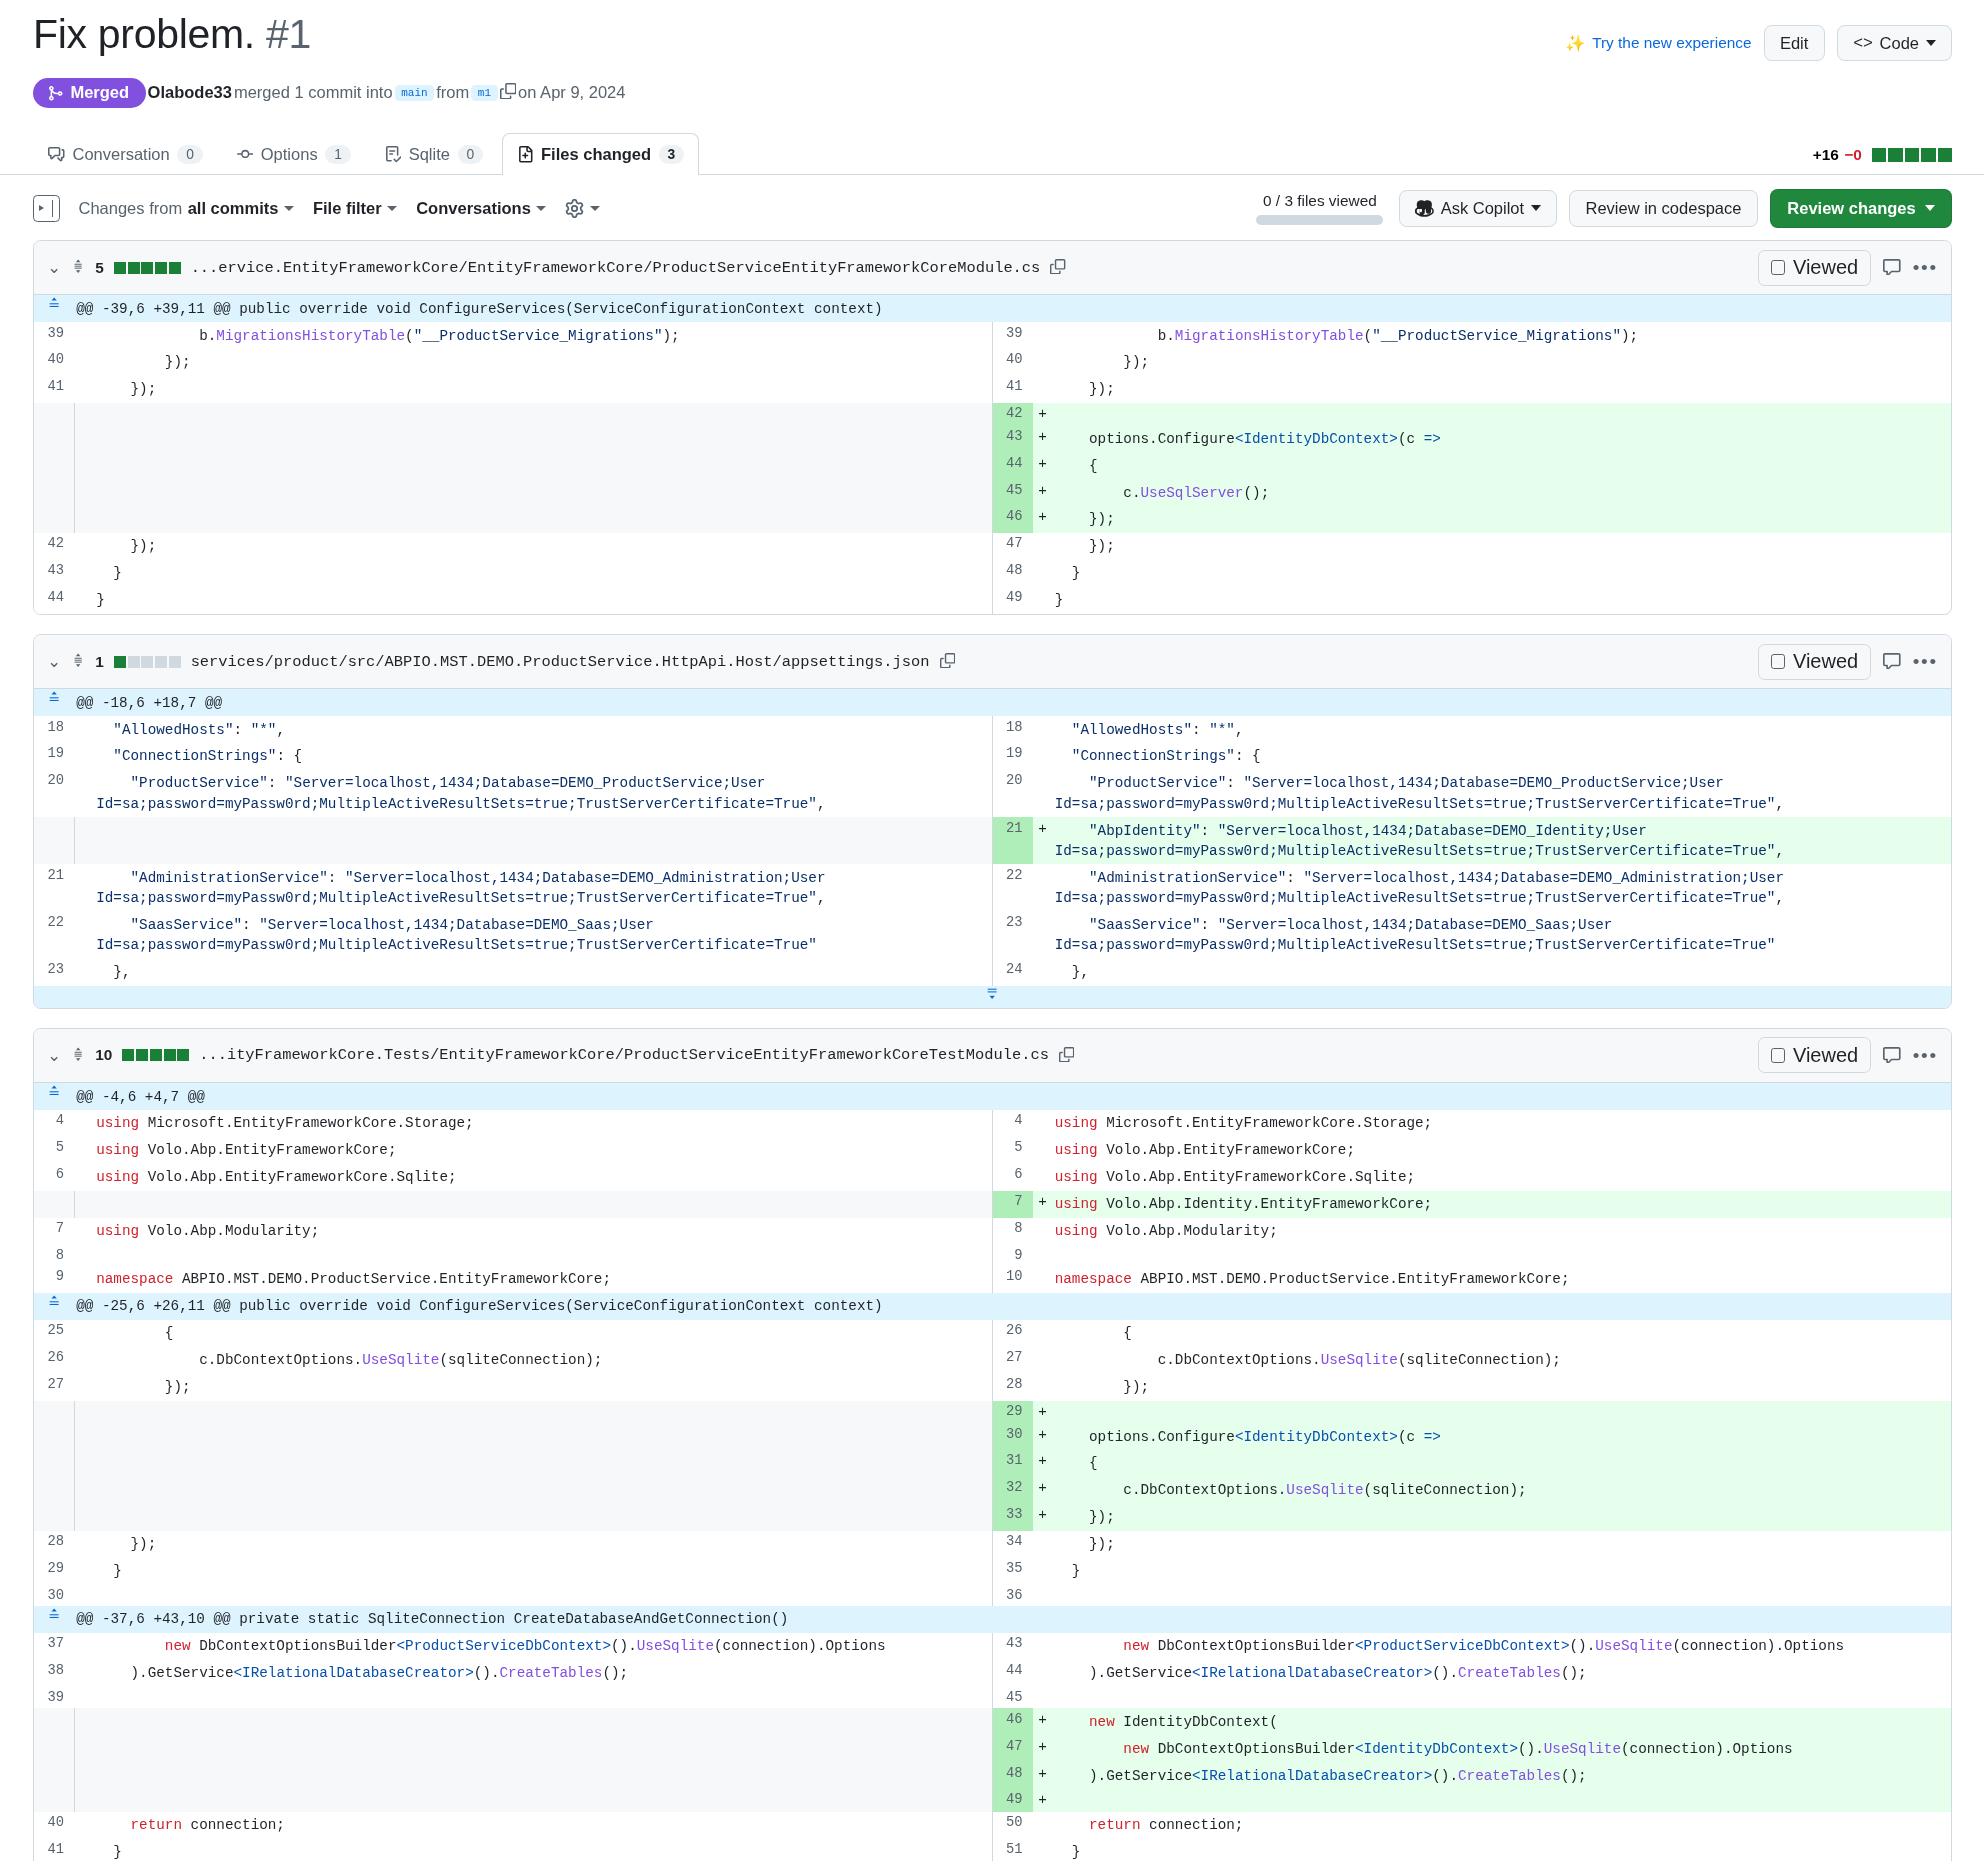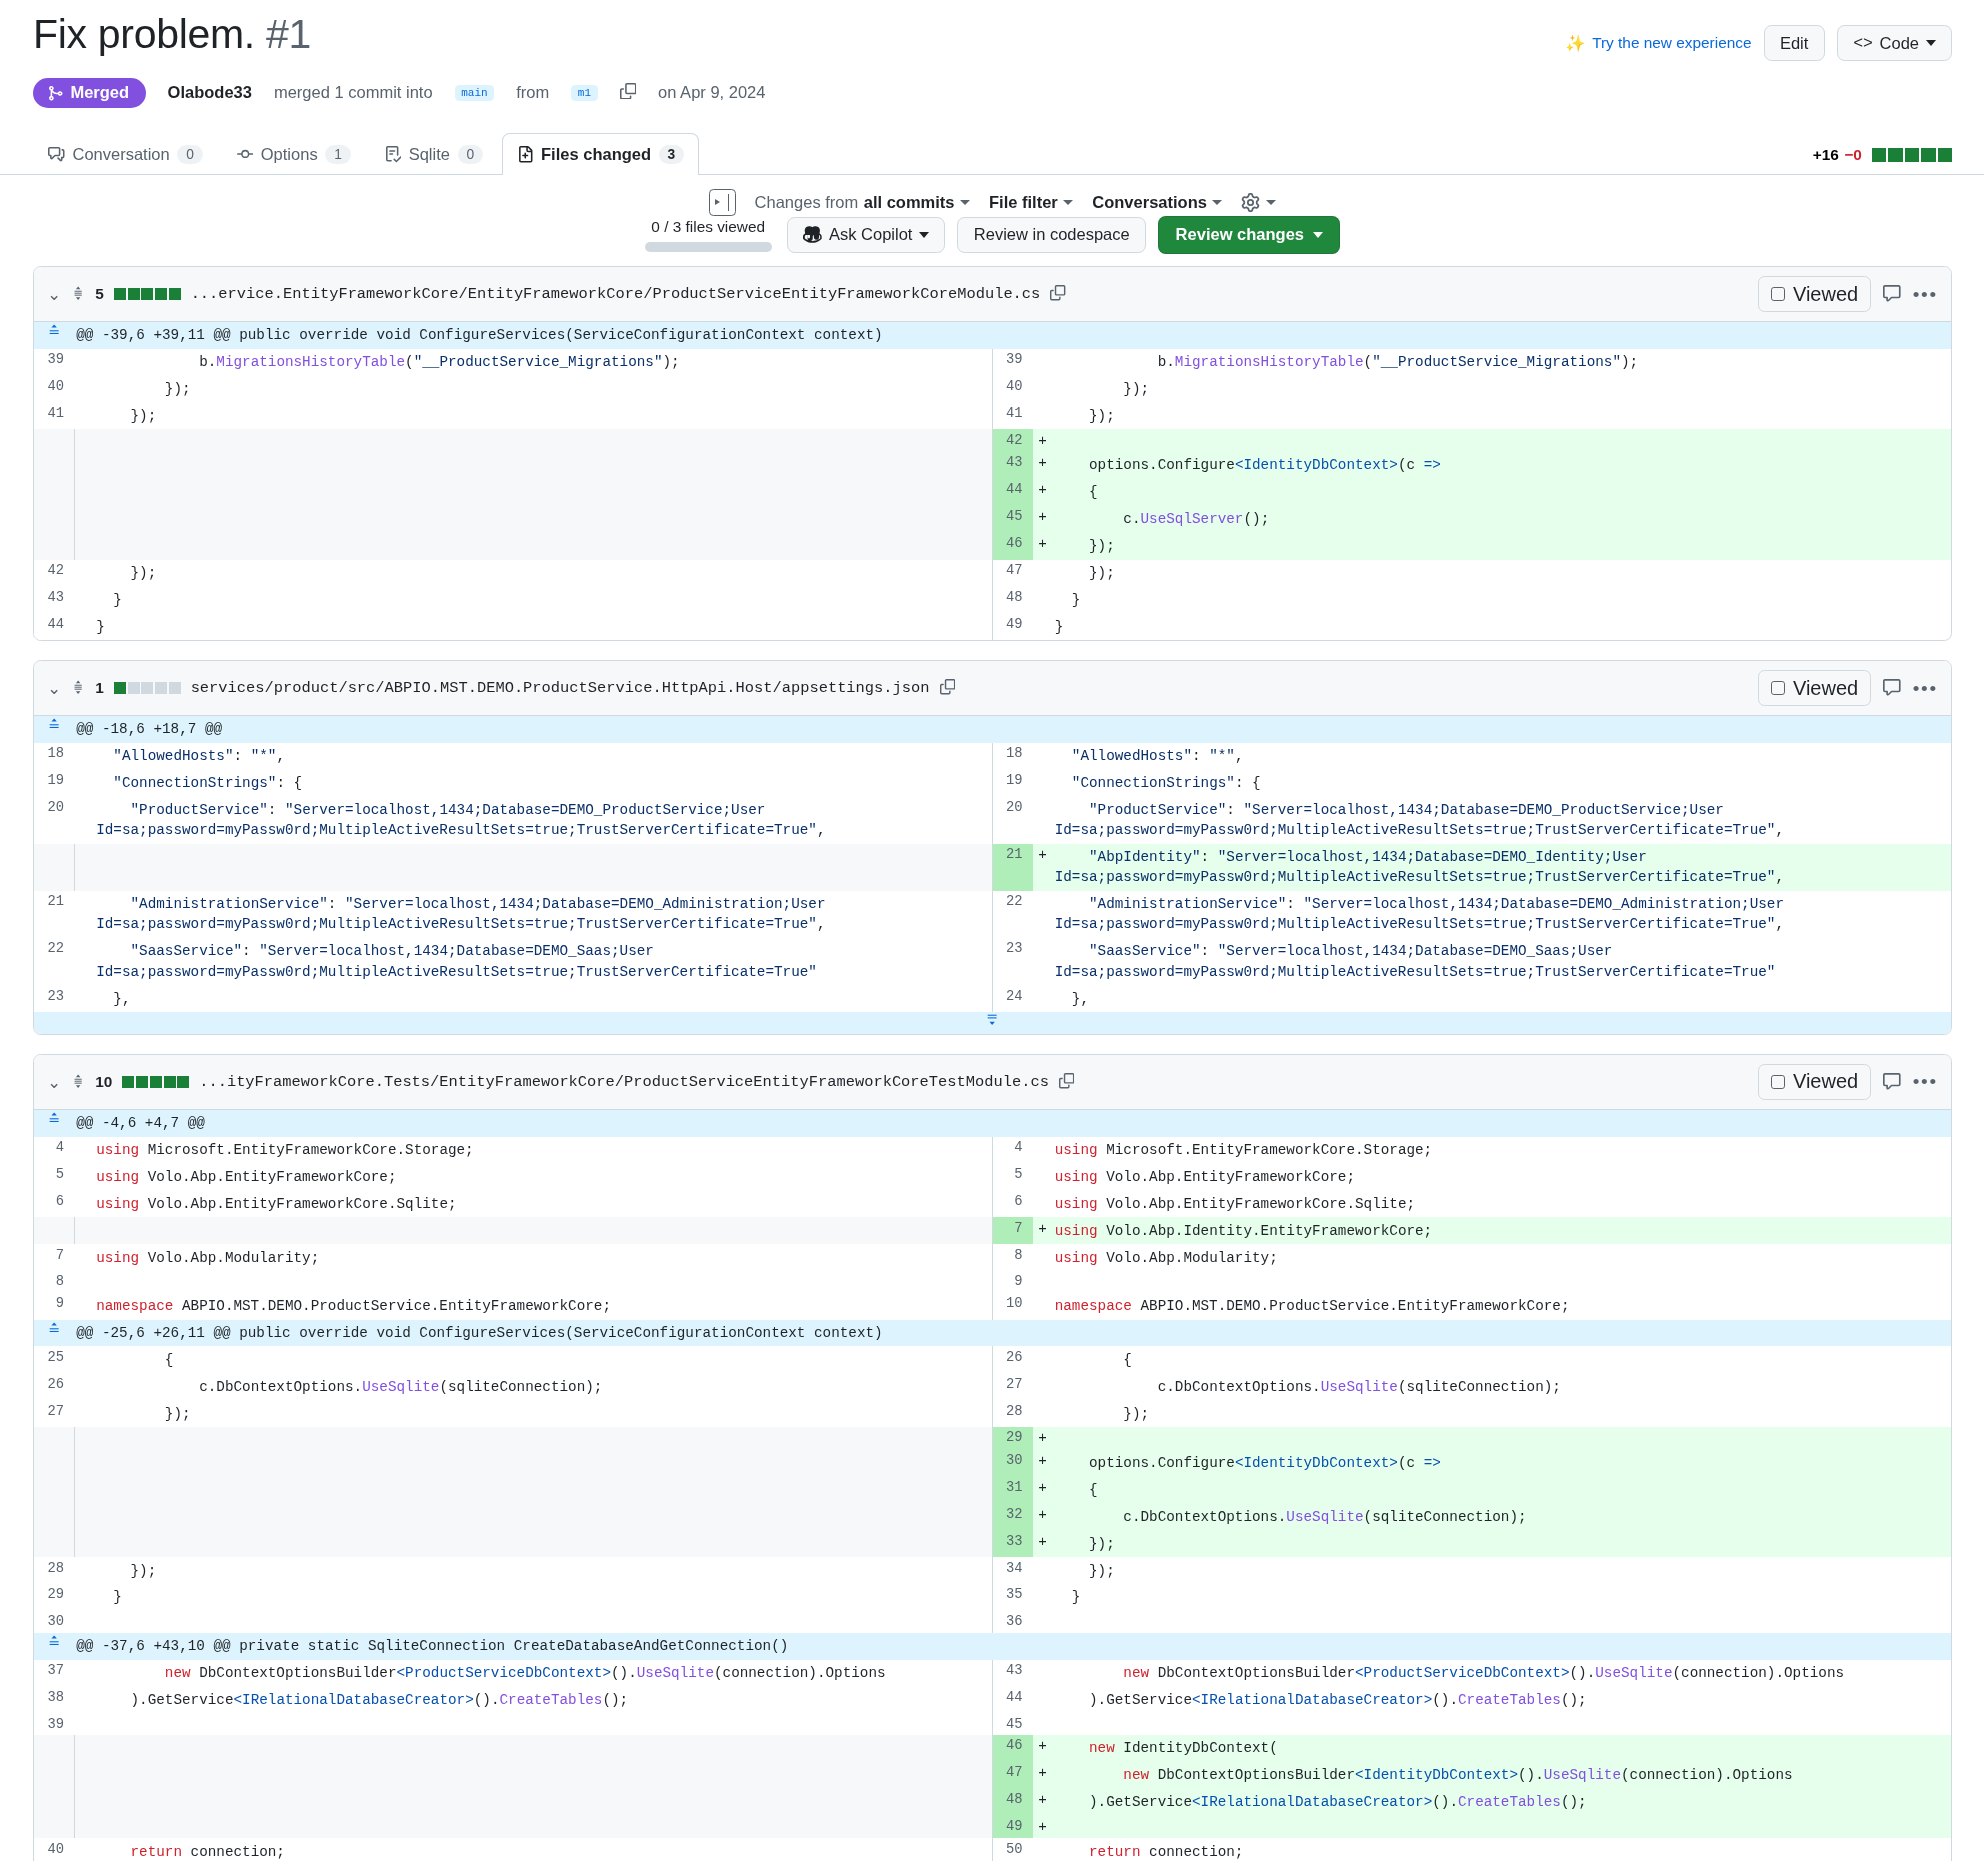--- a/index.html
+++ b/index.html
@@ -27,21 +27,21 @@
   .btn {
     display:inline-flex; align-items:center; gap:6.6px;
     border:0.6px solid #d1d9e0; border-radius:7.7px; background:#f6f8fa;
     color:#1f2328; font-size:16.5px; padding:7.7px 15.4px; white-space:nowrap;
     font-family:"Liberation Sans", sans-serif;
   }
   .btn.code-btn { background:#f6f8fa; }
   .caret { width:0;height:0;border-left:5.5px solid transparent;border-right:5.5px solid transparent;border-top:6px solid #1f2328; display:inline-block; }
 
   
-  .merge-line { display:flex; align-items:center; gap:22px; margin-top:16.5px; font-size:16.5px; color:#59636e; }
+  .merge-line { display:flex; align-items:center; gap:2px; margin-top:16.5px; font-size:16.5px; color:#59636e; }
   .merged-badge {
     display:inline-flex; align-items:center; gap:6.6px;
     background:#8250df; color:#fff; border-radius:551px;
     padding:5.5px 16.5px 5.5px 14.3px; font-size:16.5px; font-weight:600;
   }
   .author { color:#1f2328; font-weight:600; }
   .branch-chip {
     background:#ddf4ff; color:#0969da; border-radius:4.4px; padding:1.7px 6.6px;
     font-family:Liberation Mono, monospace; font-size:11px;
   }
@@ -60,21 +60,21 @@
   .tab.active { color:#1f2328; font-weight:600; background:#ffffff; border-color:#d1d9e0; }
   .counter { background:#eff2f5; color:#59636e; border-radius:551px; padding:1.7px 8.8px; font-size:13.8px; }
   .tab.active .counter { background:#eff2f5; color:#1f2328; }
   .diffstat { position:absolute; right:33px; bottom:10px; font-size:15.4px; font-family:"Liberation Sans",sans-serif; display:flex; align-items:center; gap:5.5px;}
   .add-n { color:#000000; font-weight:600; }
   .del-n { color:#cf222e; font-weight:600; }
   .blocks { display:inline-flex; gap:2.2px; margin-left:4.4px; }
   .blk { width:14.3px; height:14.3px; background:#1a7f37; display:inline-block; }
 
   
-  .toolbar { display:flex; align-items:center; justify-content:space-between; padding: 14.3px 33px 12px 33px; flex-direction: column; }
+  .toolbar { display:flex; justify-content:space-between; padding: 14.3px 33px 12px 33px; }
   .toolbar-left { display:flex; align-items:center; gap:19px; }
   .sidebar-toggle { width:26.5px; height:26.5px; border:1.1px solid #59636e; border-radius:4.4px; display:flex; align-items:center; justify-content:center; }
   .sidebar-toggle .bar { width:1.1px; height:16.5px; background:#59636e; margin-left:7.7px;}
   .sidebar-toggle .arrow { border-left:5px solid #59636e; border-top:3.9px solid transparent; border-bottom:3.9px solid transparent; width:0;height:0;}
   .tool-link { font-size:16.5px; color:#59636e; display:flex; align-items:center; gap:5.5px; white-space:nowrap; }
   .tool-link b { color:#1f2328; font-weight:600; }
   .caret-sm { width:0;height:0;border-left:5px solid transparent;border-right:5px solid transparent;border-top:5.5px solid #59636e; display:inline-block; }
   .toolbar-right { display:flex; align-items:center; gap:12px; }
   .viewed-wrap { display:flex; flex-direction:column; align-items:center; gap:5.5px; margin-right:3.3px;}
   .viewed-text { font-size:15.4px; color:#1f2328; white-space:nowrap; }

